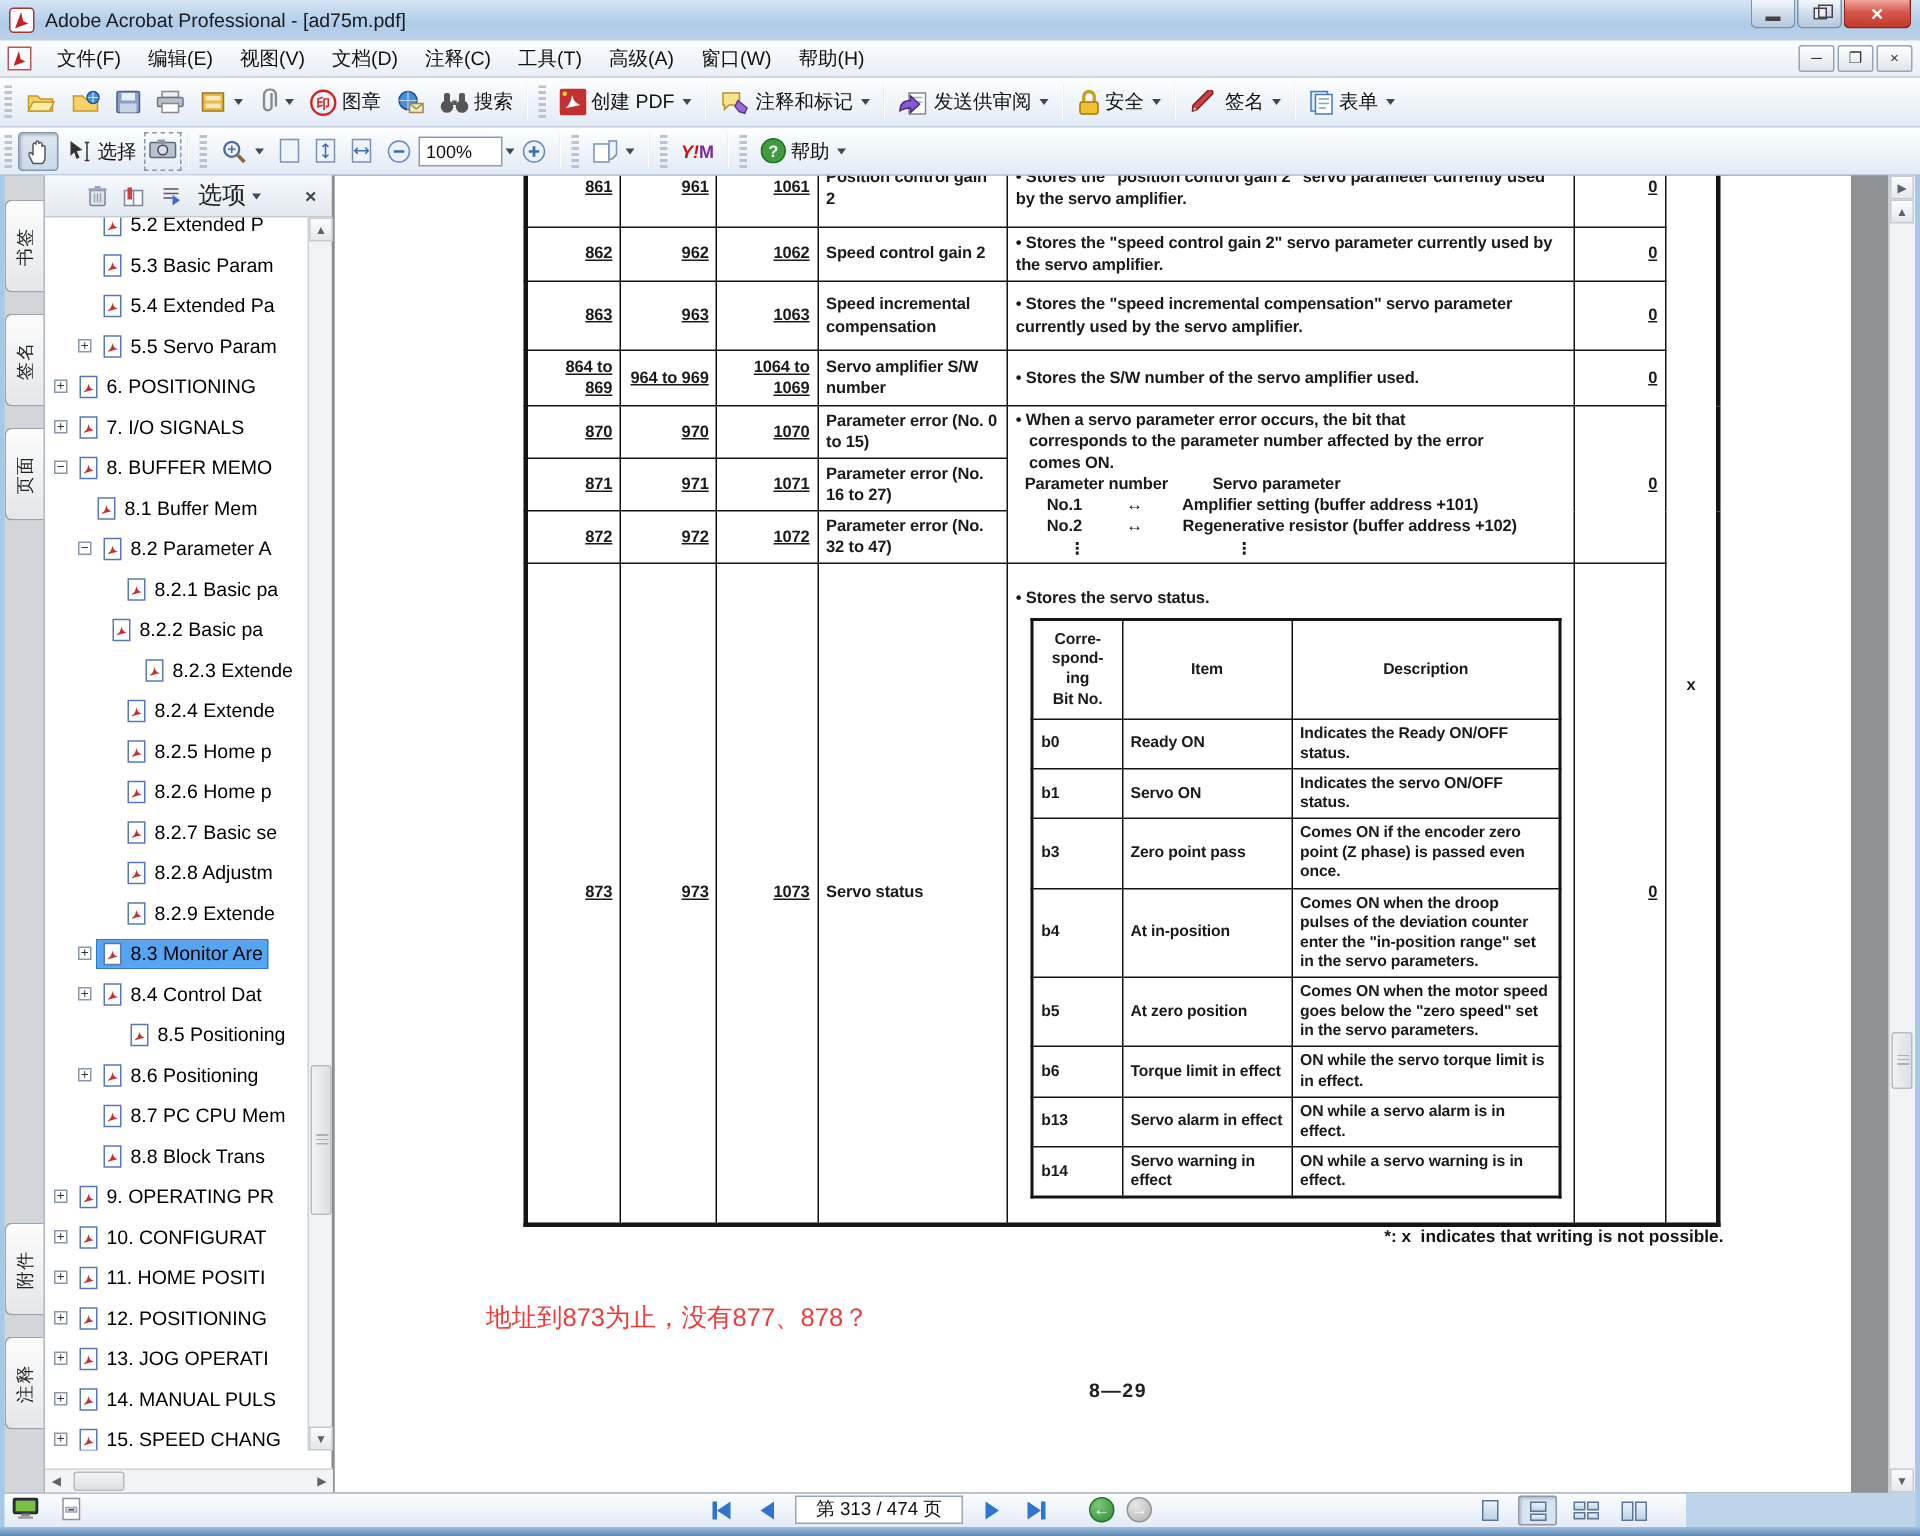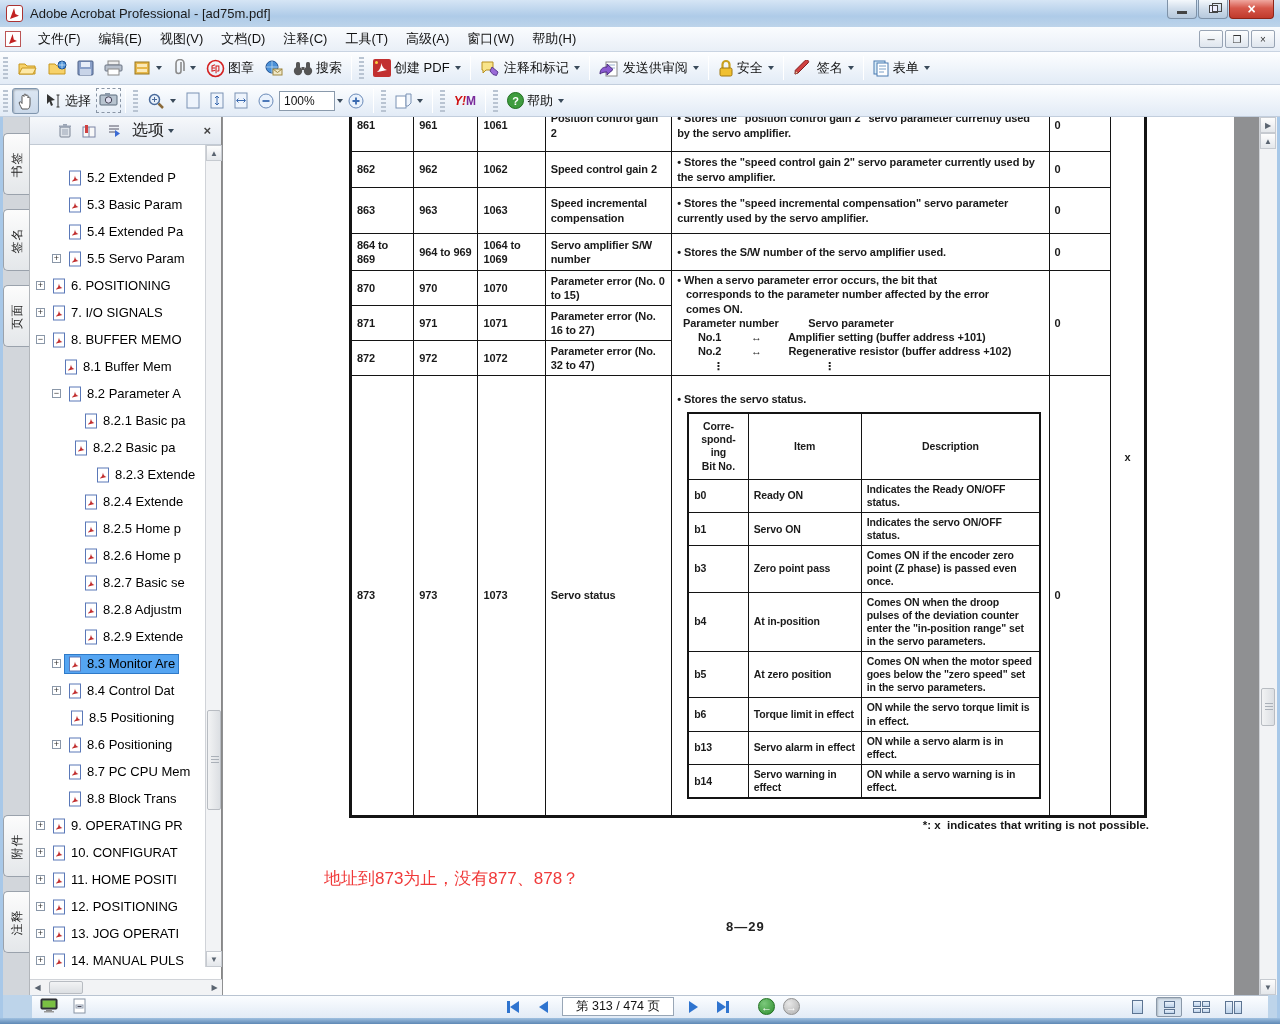--- a/index.html
+++ b/index.html
@@ -103,40 +103,40 @@
   .doc-vscroll { right:3px; top:0; width:18px; height:878px; }
 
   
   .docarea { position:absolute; left:223px; top:0; width:1036px; height:878px; background:#8f9092; overflow:hidden; }
   .page { position:absolute; left:0; top:0; width:1011px; height:878px; background:#fff; overflow:hidden; }
 
   .doc-table { position:absolute; left:126px; top:-20px; border-collapse:collapse; table-layout:fixed; width:798px;
     border:3px solid #141414; font:bold 11px/1.3 "Liberation Sans","DejaVu Sans",sans-serif;
     color:#1a1a1a; background:#fff; letter-spacing:-0.1px; }
   .doc-table td { border:1px solid #141414; padding:2px 5px; vertical-align:middle; }
-  .addr { text-align:left; }
+  .addr { text-align:right;text-decoration:underline; }
   .desc-cell { padding:3px 6px; }
   .pre { white-space:pre-wrap; }
   .xcell { vertical-align:top; text-align:center; padding-top:166px; }
   .bigdesc { vertical-align:top; padding:6px 6px 4px 6px; }
   .h1{height:53px} .h2{height:36px} .h3{height:46px} .h4{height:37px}
   .h5{height:34px} .h6{height:34px} .h7{height:34px} .h8{height:441px}
 
   .sub-table { border-collapse:collapse; table-layout:fixed; width:352px; border:2px solid #141414; margin:6px 0 0 10px; }
   .sub-table th, .sub-table td { border:1px solid #141414; font:bold 10.5px/1.25 "Liberation Sans","DejaVu Sans",sans-serif;
     color:#1a1a1a; padding:3px 5px; text-align:left; vertical-align:middle; }
   .sub-table th { text-align:center; white-space:pre-line; height:66px; }
 
   .footnote { position:absolute; top:702px; right:85px; font:bold 11.5px "Liberation Sans",sans-serif; color:#151515; white-space:pre-wrap; }
   .annotation { position:absolute; left:101px; top:750px; font-size:17px; color:#f03a3a; }
   .pagenum { position:absolute; left:503px; top:802px; font:bold 13px "Liberation Sans",sans-serif; color:#222; letter-spacing:1px; }
 
   
-  .statusbar { position:absolute; left:0; top:995px; width:1236px; height:23px;
-    background:linear-gradient(#fbfdff,#e2ebf6); border-top:1px solid #b9c4d2;margin-left:32px; }
+  .statusbar { position:absolute; left:0; top:995px; width:1124px; height:23px;
+    background:linear-gradient(#fbfdff,#e2ebf6); border-top:1px solid #b9c4d2; }
   .status-left { position:absolute; left:8px; top:2px; display:flex; gap:14px; align-items:center; }
   .nav-cluster { position:absolute; left:470px; top:1px; display:flex; align-items:center; gap:8px; }
   .navbtn { display:flex; align-items:center; justify-content:center; width:22px; height:19px; border-radius:3px; }
   .tri-l { width:0; height:0; border-top:6px solid transparent; border-bottom:6px solid transparent; border-right:9px solid #2f74cf; }
   .tri-r { width:0; height:0; border-top:6px solid transparent; border-bottom:6px solid transparent; border-left:9px solid #2f74cf; }
   .nav-bar { width:3px; height:12px; background:#2f74cf; }
   .page-field { width:112px; height:19px; border:1px solid #98a6b6; background:#fff; font-size:12.5px;
     text-align:center; line-height:17px; color:#111; }
   .circle-btn { width:17px; height:17px; border-radius:50%; color:#fff; font-size:11px; line-height:16px;
     text-align:center; font-weight:bold; }
@@ -461,21 +461,21 @@
         </div>
         <div class="ph-btn">
           <span class="ph-label">选项</span>
           <span class="dd"></span>
         </div>
         <div class="ph-close">×</div>
       </div>
       <div class="tree">
         <div class="tree-inner">
 
-        <div class="bm-row" style="padding-left: 22px; margin-top: 28px;">
+        <div class="bm-row" style="padding-left: 22px;">
               <span class="expander" style="visibility: hidden;"></span>
               <span class="bm-main">
                 <span class="bm-icon">
                   <svg width="15" height="16">
                     <rect x="1.5" y="1" width="11" height="14" fill="#fff" stroke="#5a78b8"></rect>
                     <path d="M4 11c2-1 2.6-3.5 3-5.5.2 2 1.2 3.8 3.5 4.4-2 .4-4 1-6.5 1.6z" fill="#c23030"></path>
                   </svg>
                 </span>
                 <span class="bm-label">5.2 Extended P</span>
               </span>
@@ -701,21 +701,21 @@
               <span class="bm-main">
                 <span class="bm-icon">
                   <svg width="15" height="16">
                     <rect x="1.5" y="1" width="11" height="14" fill="#fff" stroke="#5a78b8"></rect>
                     <path d="M4 11c2-1 2.6-3.5 3-5.5.2 2 1.2 3.8 3.5 4.4-2 .4-4 1-6.5 1.6z" fill="#c23030"></path>
                   </svg>
                 </span>
                 <span class="bm-label">8.4 Control Dat</span>
               </span>
             </div>
-            <div class="bm-row" style="padding-left: 24px;">
+            <div class="bm-row" style="padding-left: 40px;">
               <span class="expander" style="visibility: hidden;"></span>
               <span class="bm-main">
                 <span class="bm-icon">
                   <svg width="15" height="16">
                     <rect x="1.5" y="1" width="11" height="14" fill="#fff" stroke="#5a78b8"></rect>
                     <path d="M4 11c2-1 2.6-3.5 3-5.5.2 2 1.2 3.8 3.5 4.4-2 .4-4 1-6.5 1.6z" fill="#c23030"></path>
                   </svg>
                 </span>
                 <span class="bm-label">8.5 Positioning</span>
               </span>

